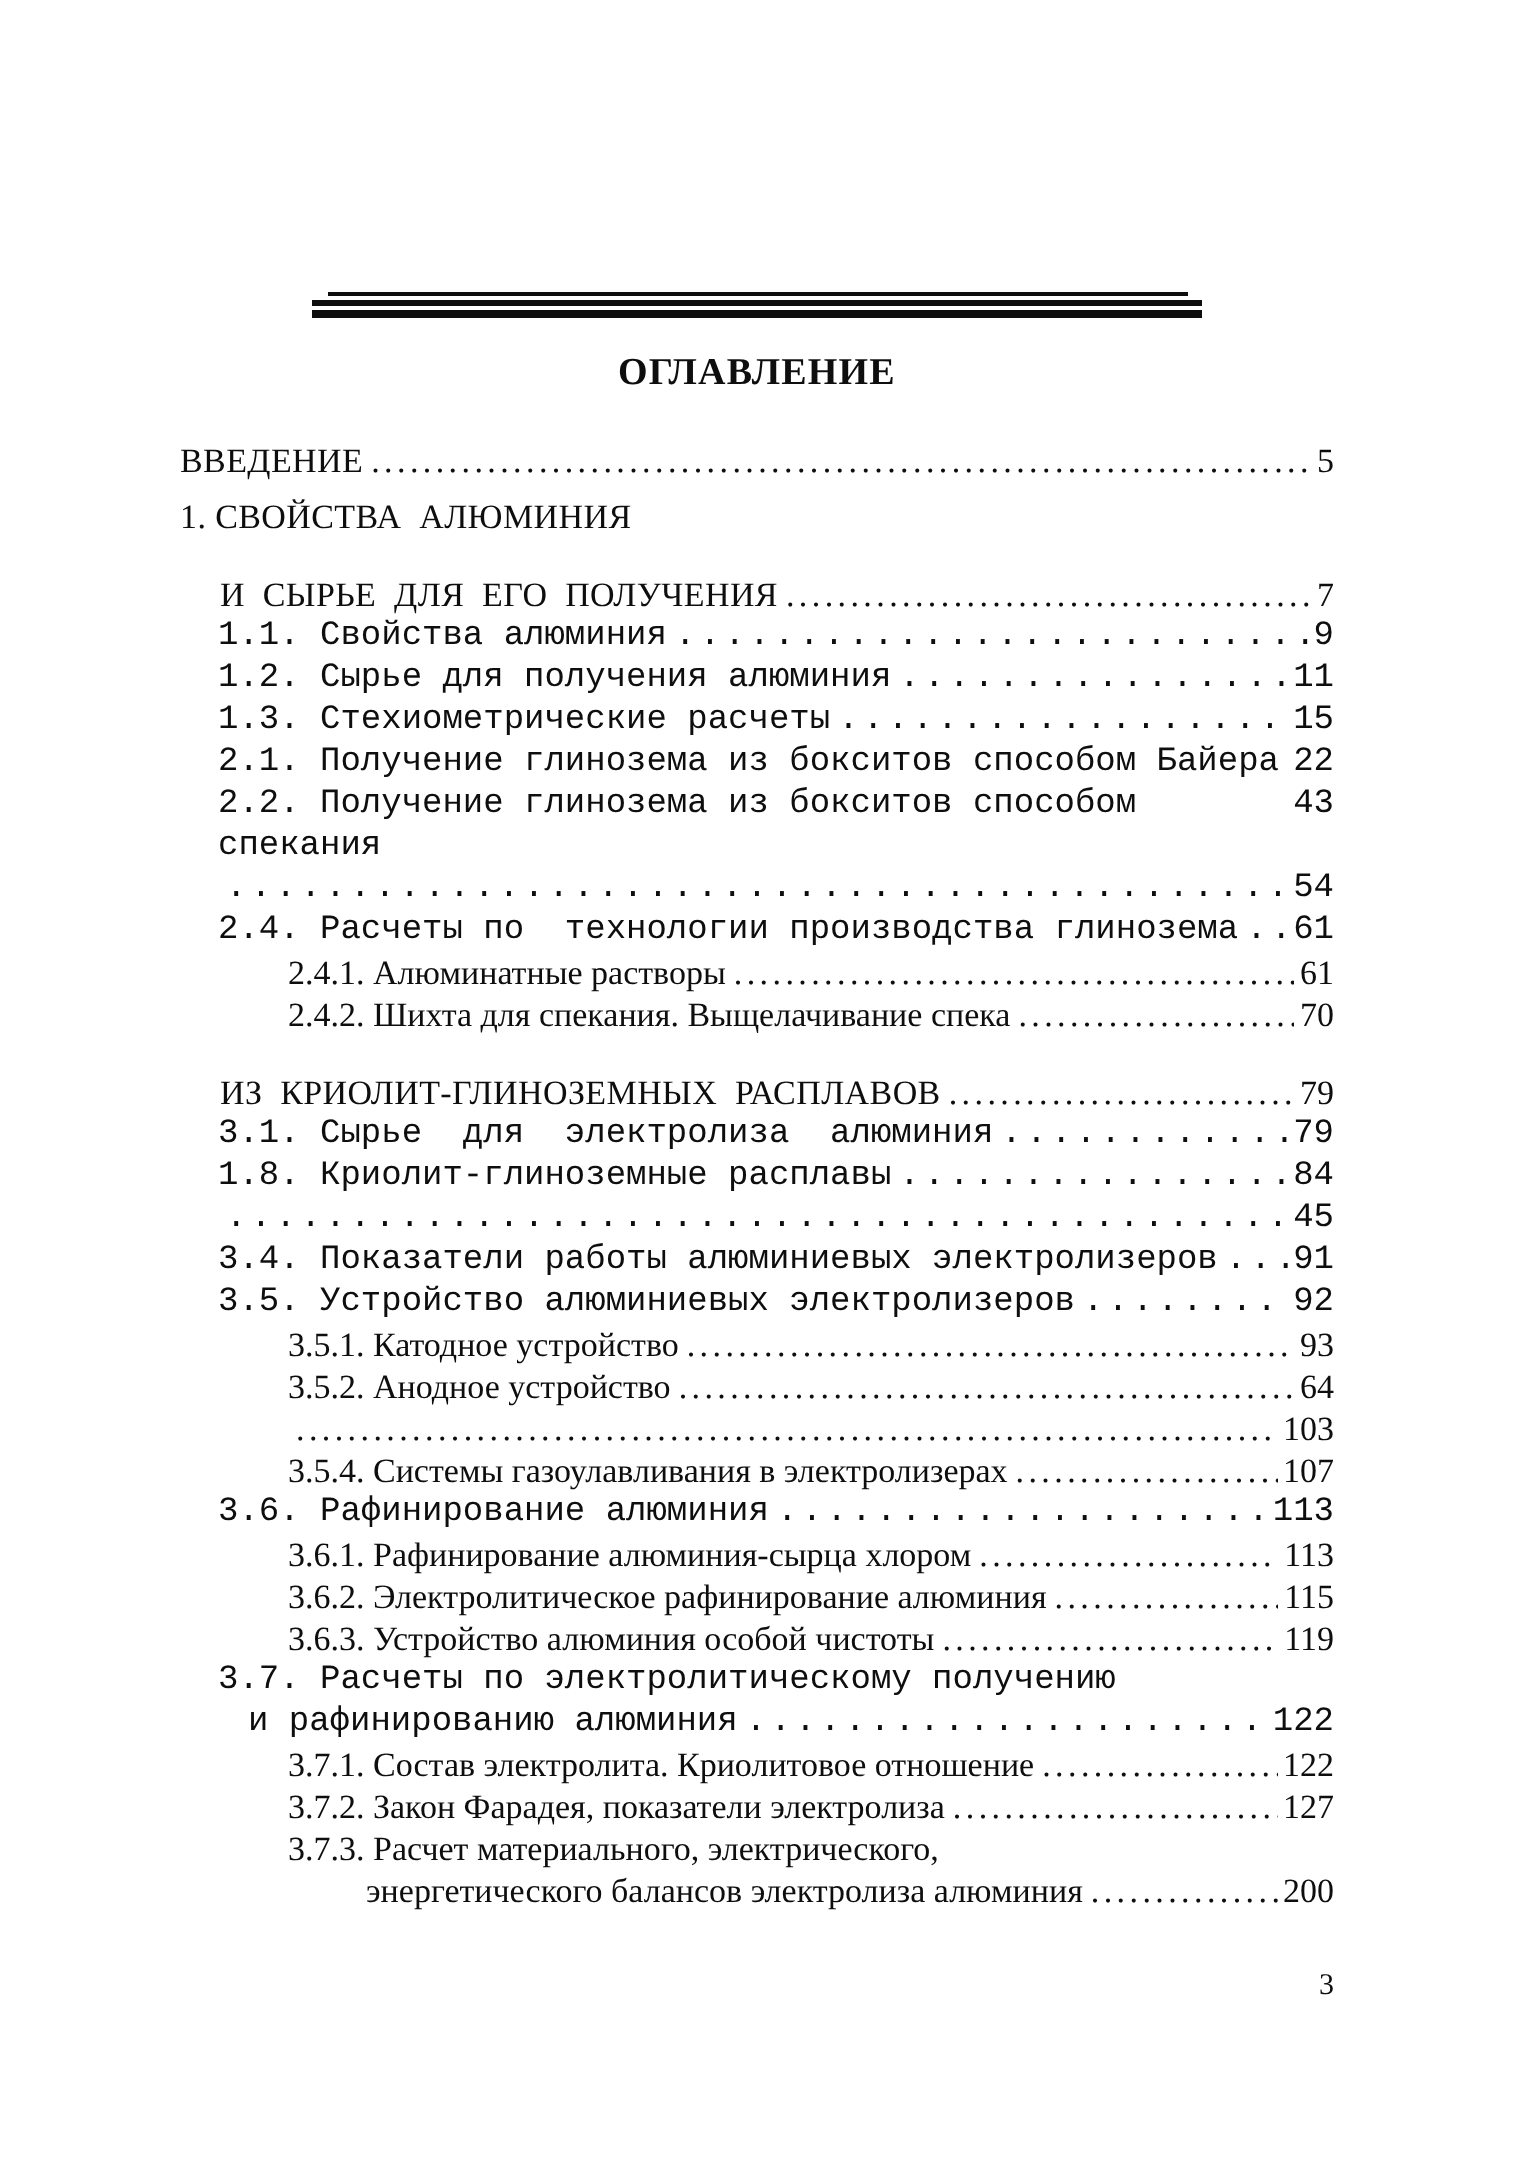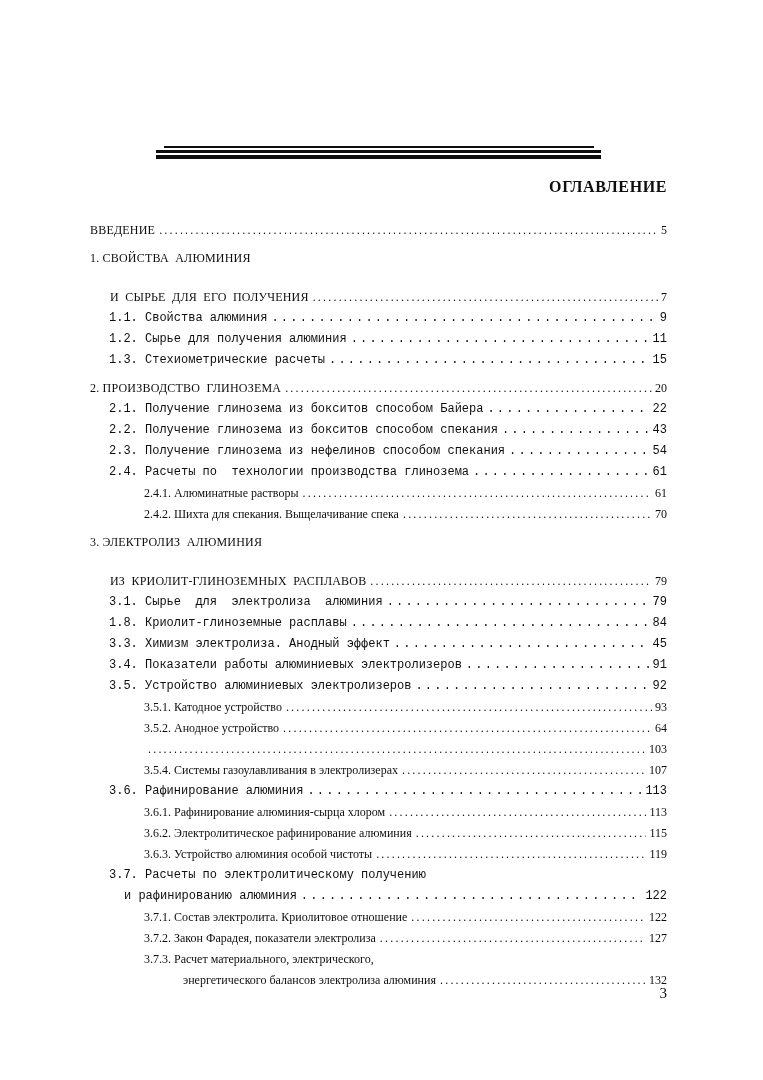--- a/index.html
+++ b/index.html
@@ -19,28 +19,28 @@
     width: 577px;
   }
   
   .ornament { width: 445px; margin: 0 auto; }
   .orn-thin  { height: 2px; width: 430px; margin: 0 auto 2px auto; background: #0e0e0e; }
   .orn-mid   { height: 3px; margin-bottom: 2px; background: #0e0e0e; }
   .orn-thick { height: 4px; background: #0e0e0e; }
 
   .title {
     margin: 16px 0 21px 0;
-    font-size: 16px;
+    font-size: 19px;
     line-height: 24px;
     font-weight: bold;
-    text-align: right;
+    text-align: center;
     letter-spacing: 0.6px;
   }
 
-  .toc { font-size: 12px; line-height: 21px; }
+  .toc { font-size: 17px; line-height: 21px; }
   .entry { }
   .entry.caps { margin-top: 7px; }
   .entry.caps .txt { letter-spacing: 0.2px; }
   .lvl0 { padding-left: 0; }
   .lvl1 { padding-left: 19px; font-family: Liberation Mono, monospace; }
   .lvl2 { padding-left: 54px; }
   .row { display: flex; align-items: baseline; }
   .lvl0 .row.cont { padding-left: 20px; margin-top: 18px; }
   .lvl1 .row.cont { padding-left: 15px; }
   .lvl2 .row.cont { padding-left: 39px; align-items: flex-end; }
@@ -111,73 +111,62 @@
             <span class="pg">11</span>
           </div>
         </div>
         <div class="entry lvl1">
           <div class="row">
             <span class="txt">1.3. Стехиометрические расчеты</span>
             <span class="leader"></span>
             <span class="pg">15</span>
           </div>
         </div>
+        <div class="entry lvl1">
+          <div class="row">
+            <span class="txt">2.1. Получение глинозема из бокситов способом Байера</span>
+            <span class="leader"></span>
+            <span class="pg">22</span>
+          </div>
+        </div>
+        <div class="entry lvl1">
+          <div class="row">
+            <span class="txt">2.2. Получение глинозема из бокситов способом спекания</span>
+            <span class="leader"></span>
+            <span class="pg">43</span>
+          </div>
+        </div>
+        <div class="entry lvl1">
+          <div class="row">
+            <span class="leader"></span>
+            <span class="pg">54</span>
+          </div>
+        </div>
+        <div class="entry lvl1">
+          <div class="row">
+            <span class="txt">2.4. Расчеты по  технологии производства глинозема</span>
+            <span class="leader"></span>
+            <span class="pg">61</span>
+          </div>
+        </div>
+        <div class="entry lvl2">
+          <div class="row">
+            <span class="txt">2.4.1. Алюминатные растворы</span>
+            <span class="leader"></span>
+            <span class="pg">61</span>
+          </div>
+        </div>
+        <div class="entry lvl2">
+          <div class="row">
+            <span class="txt">2.4.2. Шихта для спекания. Выщелачивание спека</span>
+            <span class="leader"></span>
+            <span class="pg">70</span>
+          </div>
+        </div>
         <div class="entry lvl0 caps">
-          <div class="row">
-            <span class="txt">2. ПРОИЗВОДСТВО  ГЛИНОЗЕМА</span>
-            <span class="leader"></span>
-            <span class="pg">20</span>
-          </div>
-        </div>
-        <div class="entry lvl1">
-          <div class="row">
-            <span class="txt">2.1. Получение глинозема из бокситов способом Байера</span>
-            <span class="leader"></span>
-            <span class="pg">22</span>
-          </div>
-        </div>
-        <div class="entry lvl1">
-          <div class="row">
-            <span class="txt">2.2. Получение глинозема из бокситов способом спекания</span>
-            <span class="leader"></span>
-            <span class="pg">43</span>
-          </div>
-        </div>
-        <div class="entry lvl1">
-          <div class="row">
-            <span class="txt">2.3. Получение глинозема из нефелинов способом спекания</span>
-            <span class="leader"></span>
-            <span class="pg">54</span>
-          </div>
-        </div>
-        <div class="entry lvl1">
-          <div class="row">
-            <span class="txt">2.4. Расчеты по  технологии производства глинозема</span>
-            <span class="leader"></span>
-            <span class="pg">61</span>
-          </div>
-        </div>
-        <div class="entry lvl2">
-          <div class="row">
-            <span class="txt">2.4.1. Алюминатные растворы</span>
-            <span class="leader"></span>
-            <span class="pg">61</span>
-          </div>
-        </div>
-        <div class="entry lvl2">
-          <div class="row">
-            <span class="txt">2.4.2. Шихта для спекания. Выщелачивание спека</span>
-            <span class="leader"></span>
-            <span class="pg">70</span>
-          </div>
-        </div>
-        <div class="entry lvl0 caps">
-          <div class="row">
-            <span class="txt">3. ЭЛЕКТРОЛИЗ  АЛЮМИНИЯ</span>
-          </div>
           <div class="row cont">
             <span class="txt">ИЗ  КРИОЛИТ-ГЛИНОЗЕМНЫХ  РАСПЛАВОВ</span>
             <span class="leader"></span>
             <span class="pg">79</span>
           </div>
         </div>
         <div class="entry lvl1">
           <div class="row">
             <span class="txt">3.1. Сырье  для  электролиза  алюминия</span>
             <span class="leader"></span>
@@ -186,21 +175,20 @@
         </div>
         <div class="entry lvl1">
           <div class="row">
             <span class="txt">1.8. Криолит-глиноземные расплавы</span>
             <span class="leader"></span>
             <span class="pg">84</span>
           </div>
         </div>
         <div class="entry lvl1">
           <div class="row">
-            <span class="txt">3.3. Химизм электролиза. Анодный эффект</span>
             <span class="leader"></span>
             <span class="pg">45</span>
           </div>
         </div>
         <div class="entry lvl1">
           <div class="row">
             <span class="txt">3.4. Показатели работы алюминиевых электролизеров</span>
             <span class="leader"></span>
             <span class="pg">91</span>
           </div>
@@ -291,21 +279,21 @@
             <span class="pg">127</span>
           </div>
         </div>
         <div class="entry lvl2">
           <div class="row">
             <span class="txt">3.7.3. Расчет материального, электрического,</span>
           </div>
           <div class="row cont">
             <span class="txt">энергетического балансов электролиза алюминия</span>
             <span class="leader"></span>
-            <span class="pg">132</span>
+            <span class="pg">200</span>
           </div>
         </div>
       </div>
 
   </div>
 
   <div class="footer-num">3</div>
 </div>
 
 </body></html>

